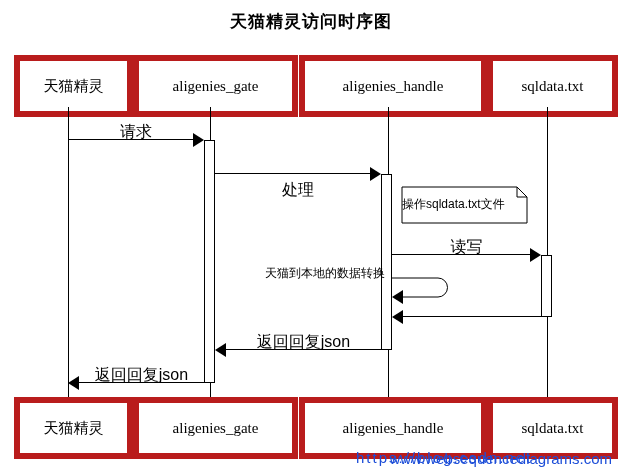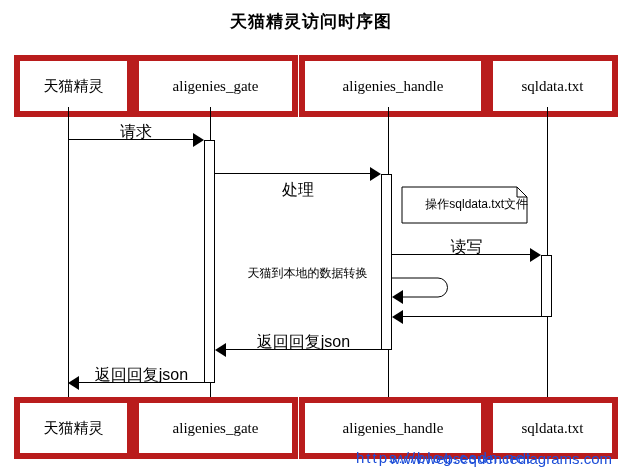--- a/index.html
+++ b/index.html
@@ -12,22 +12,22 @@
   .lifeline{position:absolute;width:1px;background:#000;top:107px;height:290px;}
   .activation{position:absolute;width:9px;background:#fff;border:1px solid #000;}
   .msg-line{position:absolute;height:1px;background:#000;}
   .arrow-right{position:absolute;width:0;height:0;
                border-top:7px solid transparent;border-bottom:7px solid transparent;
                border-left:11px solid #000;}
   .arrow-left{position:absolute;width:0;height:0;
               border-top:7px solid transparent;border-bottom:7px solid transparent;
               border-right:11px solid #000;}
   .msg-label{position:absolute;font-size:16px;text-align:center;}
-  .note-text{position:absolute;left:402px;top:196px;width:126px;text-align:right;font-size:12px;}
-  .self-label{position:absolute;left:230px;top:265px;width:155px;text-align:center;font-size:12px;}
+  .note-text{position:absolute;left:402px;top:196px;width:126px;text-align:left;font-size:12px;}
+  .self-label{position:absolute;left:230px;top:265px;width:155px;text-align:right;font-size:12px;}
   .wm-faint{position:absolute;left:356px;top:449px;font-size:15px;color:#1d4ed8;letter-spacing:2px;}
   .wm-main{position:absolute;left:0;top:450px;width:612px;text-align:right;font-size:15px;color:#1d4ed8;}
   svg{position:absolute;}
 </style>
 </head>
 <body>
 
 <div id="stage">
 
   <div class="title">天猫精灵访问时序图</div>

